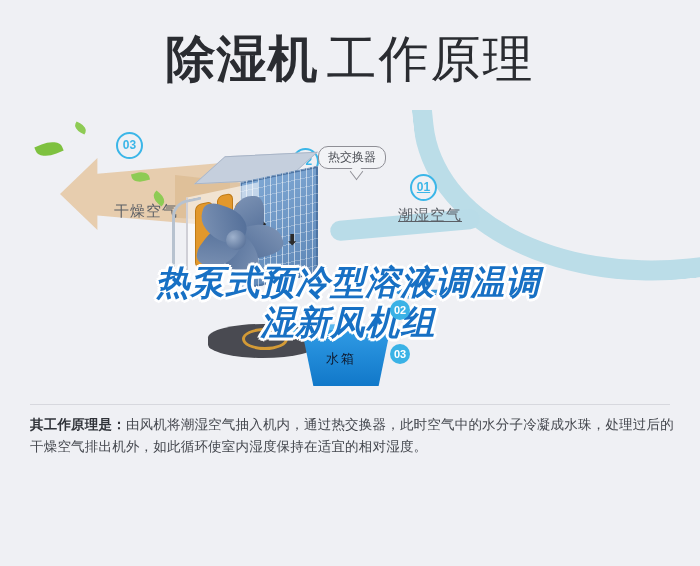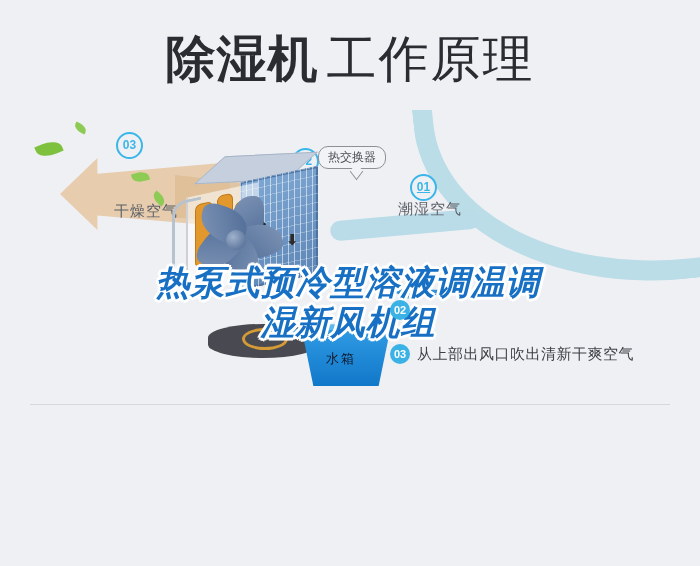--- a/index.html
+++ b/index.html
@@ -128,21 +128,21 @@
   .badge.b01 { left: 410px; top: 64px; text-decoration: underline; }
 
   .air-label {
     position: absolute;
     font-size: 15px;
     color: #5b5f66;
     letter-spacing: 1px;
     white-space: nowrap;
   }
   .air-label.dry { left: 114px; top: 92px; }
-  .air-label.wet { left: 398px; top: 90px; }
+  .air-label.wet { left: 398px; top: 96px; text-decoration: underline; }
 
   
   .callout {
     position: absolute;
     left: 318px;
     top: 36px;
     padding: 2px 9px;
     border: 1.5px solid #8f8f96;
     border-radius: 10px;
     font-size: 12px;
@@ -448,18 +448,18 @@
 <div class="overlay-title">
   <div>热泵式预冷型溶液调温调</div>
   <div>湿新风机组</div>
 </div>
 
 <div class="step-line s02">
   <span class="step-badge">02</span>
 </div>
 <div class="step-line s03">
   <span class="step-badge">03</span>
-  <span class="step-text">从上部出风口吹出清新干爽空气</span>
 </div>
 
 <div class="divider"></div>
 <div class="body-copy">
+  <p><span class="lead">其工作原理是：</span><span>由风机将潮湿空气抽入机内，通过热交换器，此时空气中的水分子冷凝成水珠，处理过后的干燥空气排出机外，如此循环使室内湿度保持在适宜的相对湿度。</span></p>
 </div>
 
 </body></html>

